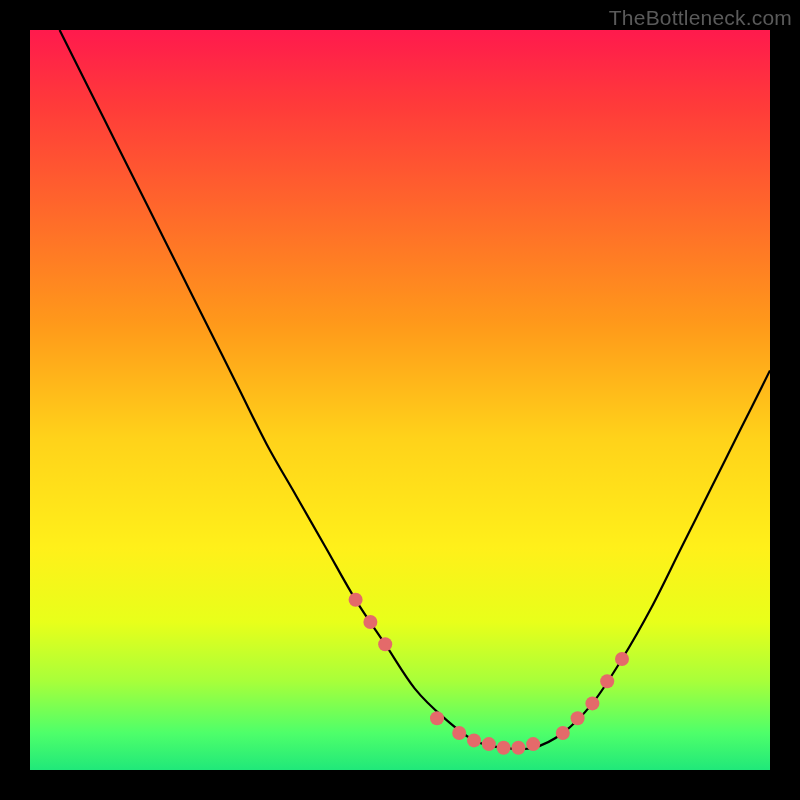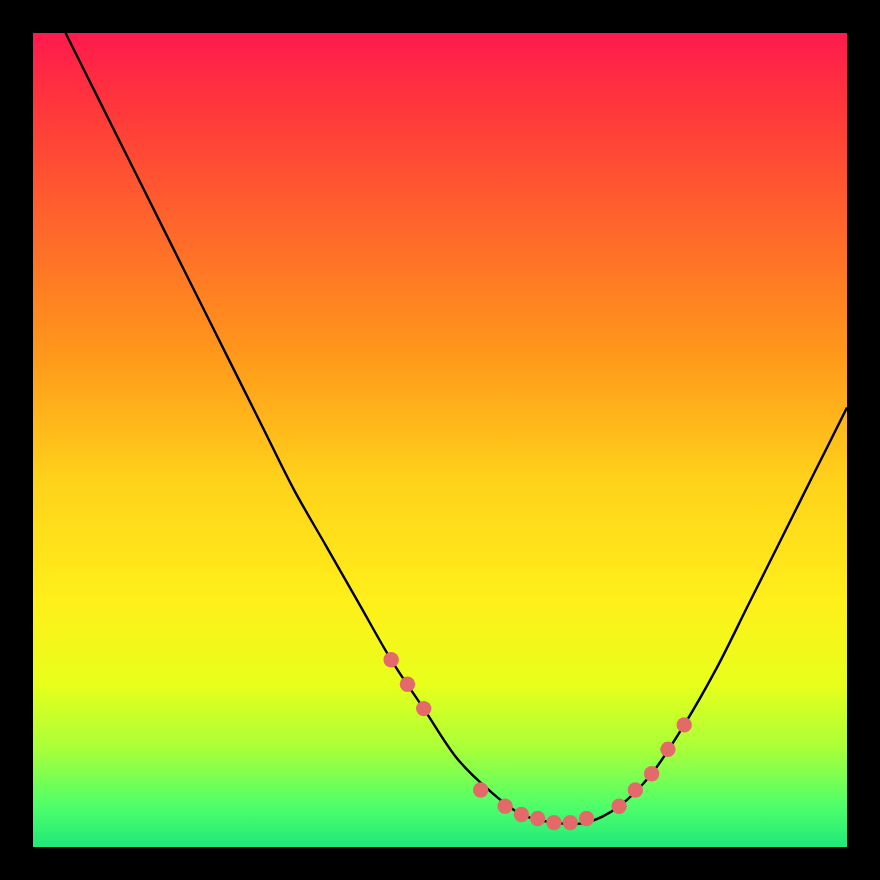--- a/index.html
+++ b/index.html
@@ -77,14 +77,15 @@
           <circle cx="503.2" cy="714.1" r="7" fill="#e46a6a" stroke="#c84f4f" stroke-width="0"></circle>
           <circle cx="532.8" cy="703.0" r="7" fill="#e46a6a" stroke="#c84f4f" stroke-width="0"></circle>
           <circle cx="547.6" cy="688.2" r="7" fill="#e46a6a" stroke="#c84f4f" stroke-width="0"></circle>
           <circle cx="562.4" cy="673.4" r="7" fill="#e46a6a" stroke="#c84f4f" stroke-width="0"></circle>
           <circle cx="577.2" cy="651.2" r="7" fill="#e46a6a" stroke="#c84f4f" stroke-width="0"></circle>
           <circle cx="592.0" cy="629.0" r="7" fill="#e46a6a" stroke="#c84f4f" stroke-width="0"></circle>
         </g>
     </svg>
   </div>
 
+  <div class="watermark">TheBottleneck.com</div>
 
 </div>
 
 </body></html>

